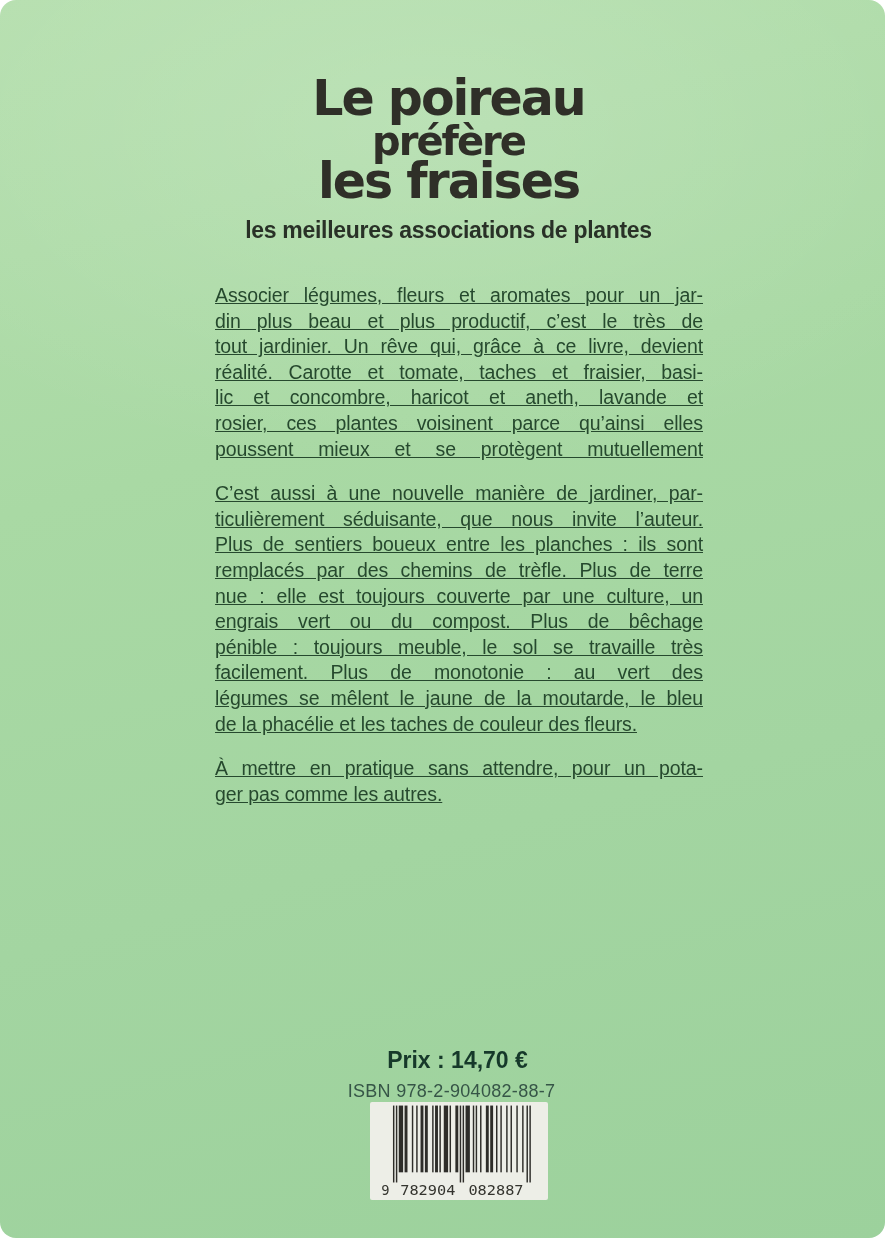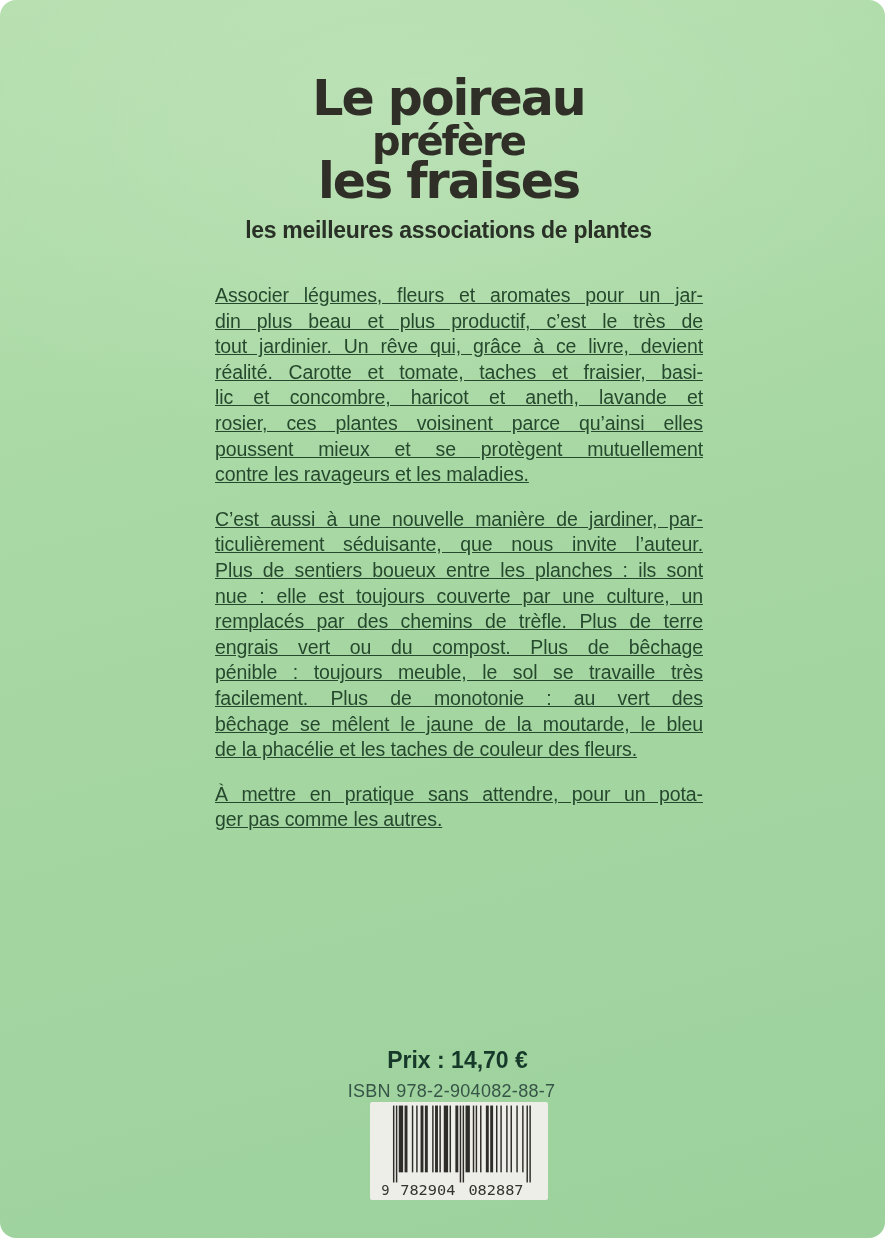--- a/index.html
+++ b/index.html
@@ -123,32 +123,31 @@
 
   <main class="blurb">
     <div class="para">
         <div class="line">Associer légumes, fleurs et aromates pour un jar-</div>
         <div class="line">din plus beau et plus productif, c’est le très de</div>
         <div class="line">tout jardinier. Un rêve qui, grâce à ce livre, devient</div>
         <div class="line">réalité. Carotte et tomate, taches et fraisier, basi-</div>
         <div class="line">lic et concombre, haricot et aneth, lavande et</div>
         <div class="line">rosier, ces plantes voisinent parce qu’ainsi elles</div>
         <div class="line">poussent mieux et se protègent mutuellement</div>
-        <div class="line line-last">contre les ravageurs et les maladies.</div>
       </div>
     <div class="para">
         <div class="line">C’est aussi à une nouvelle manière de jardiner, par-</div>
         <div class="line">ticulièrement séduisante, que nous invite l’auteur.</div>
         <div class="line">Plus de sentiers boueux entre les planches : ils sont</div>
+        <div class="line">remplacés par des chemins de trèfle. Plus de terre</div>
         <div class="line">nue : elle est toujours couverte par une culture, un</div>
-        <div class="line">remplacés par des chemins de trèfle. Plus de terre</div>
         <div class="line">engrais vert ou du compost. Plus de bêchage</div>
         <div class="line">pénible : toujours meuble, le sol se travaille très</div>
         <div class="line">facilement. Plus de monotonie : au vert des</div>
-        <div class="line">bêchage se mêlent le jaune de la moutarde, le bleu</div>
+        <div class="line">légumes se mêlent le jaune de la moutarde, le bleu</div>
         <div class="line line-last">de la phacélie et les taches de couleur des fleurs.</div>
       </div>
     <div class="para">
         <div class="line">À mettre en pratique sans attendre, pour un pota-</div>
         <div class="line line-last">ger pas comme les autres.</div>
       </div>
   </main>
 
   <div class="price">Prix : 14,70 €</div>
   <div class="isbn">ISBN 978-2-904082-88-7</div>

